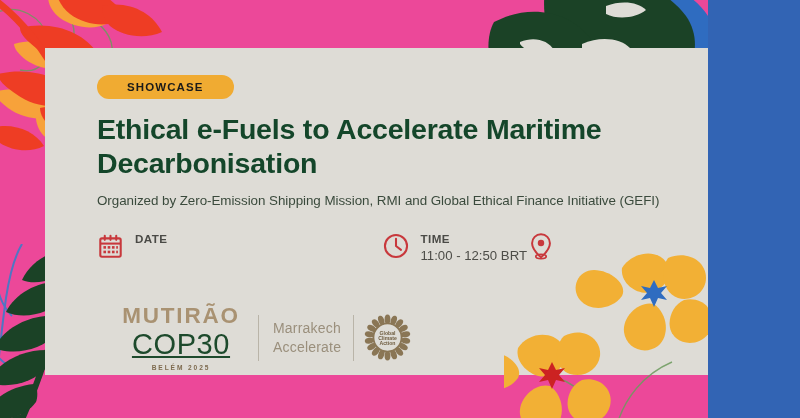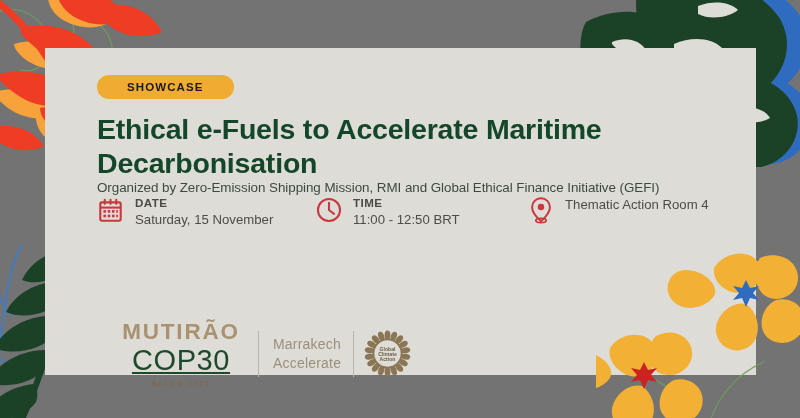--- a/index.html
+++ b/index.html
@@ -2,21 +2,21 @@
 <html><head>
 <meta charset="utf-8">
 <style>
   html,body{margin:0;padding:0;}
   body{
     width:800px;height:418px;overflow:hidden;
     font-family:"Liberation Sans",sans-serif;
     background:#3264b4;
     position:relative;
   }
-  .stage{position:absolute;inset:0;width:800px;height:418px;overflow:hidden;background:#737373;}
+  .stage{position:absolute;inset:0;width:708px;height:418px;overflow:hidden;background:#ec4899;}
   .deco{position:absolute;pointer-events:none;}
   .deco svg{display:block;}
 
   
   .card{
     position:absolute;
     left:45px;top:48px;width:711px;height:327px;
     background:#dedcd6;
     z-index:5;
   }
@@ -37,32 +37,34 @@
     margin:14px 0 0 0;
     color:#14462a;
     font-size:28.5px;
     font-weight:bold;
     line-height:1.18;
     letter-spacing:-0.2px;
     max-width:600px;
   }
 
   .organizer{
+    margin-top:13px;
     color:#3a4a3c;
     font-size:13.4px;
     letter-spacing:-0.05px;
   }
 
   .info-row{
+    margin-top:23px;
     display:flex;
     align-items:flex-start;
   }
   .info-item{display:flex;align-items:flex-start;}
   .info-item.date{width:218px;}
-  .info-item.time{width:212px;}
+  .info-item.time{width:212px;justify-content:flex-end;}
   .info-icon{
     width:27px;height:30px;flex:none;margin-right:11px;
     display:flex;align-items:center;justify-content:center;
   }
   .info-text{padding-top:1px;}
   .info-label{
     color:#4a4a46;
     font-size:11.6px;
     font-weight:bold;
     letter-spacing:0.45px;
@@ -74,21 +76,20 @@
     line-height:1.42;
     white-space:nowrap;
   }
 
   
   .logos{
     position:absolute;
     left:122px;top:305px;
     display:flex;align-items:center;
     z-index:6;
-    margin-top:16px;
   }
   .cop-logo{width:118px;}
   .mutirao{
     font-size:22.5px;font-weight:bold;letter-spacing:1.8px;
     color:#a99272;line-height:1;text-align:center;
   }
   .cop30{
     font-size:29px;font-weight:normal;letter-spacing:0.6px;
     color:#1d4a2c;line-height:1.08;text-align:center;margin-top:1px;text-decoration:underline;
   }
@@ -225,21 +226,20 @@
                 <rect x="17.5" y="11.6" width="1.6" height="2.5"></rect>
                 <rect x="5.2" y="16" width="2.5" height="2.5"></rect>
                 <rect x="9.3" y="16" width="2.5" height="2.5"></rect>
                 <rect x="13.4" y="16" width="2.5" height="2.5"></rect>
                 <rect x="17.5" y="16" width="1.6" height="2.5"></rect>
               </g>
             </svg>
           </span>
           <div class="info-text">
             <div class="info-label">DATE</div>
-            <div class="info-value">Saturday, 15 November</div>
           </div>
         </div>
 
         <div class="info-item time">
           <span class="info-icon">
             <svg width="26" height="26" viewBox="0 0 24 24">
               <circle cx="12" cy="12" r="10.2" fill="none" stroke="#c8383c" stroke-width="1.9"></circle>
               <path d="M12 5.4 V12 L16.6 15.6" fill="none" stroke="#c8383c" stroke-width="1.9" stroke-linecap="round" stroke-linejoin="round"></path>
             </svg>
           </span>
@@ -251,21 +251,20 @@
 
         <div class="info-item location">
           <span class="info-icon">
             <svg width="24" height="27" viewBox="0 0 22 26">
               <path d="M11 1.2 C 6.2 1.2 2.4 5 2.4 9.8 C 2.4 15 9 21.6 11 23.4 C 13 21.6 19.6 15 19.6 9.8 C 19.6 5 15.8 1.2 11 1.2 Z" fill="none" stroke="#c8383c" stroke-width="1.9" stroke-linejoin="round"></path>
               <circle cx="11" cy="9.6" r="3.1" fill="#c8383c"></circle>
               <ellipse cx="11" cy="22.6" rx="5" ry="2.1" fill="none" stroke="#c8383c" stroke-width="1.7"></ellipse>
             </svg>
           </span>
           <div class="info-text">
-            <div class="info-value">Thematic Action Room 4</div>
           </div>
         </div>
 
       </div>
     </div>
 
     <div class="logos" style="left:77px;top:257px;">
 
       <div class="cop-logo">
         <div class="mutirao">MUTIRÃO</div>

